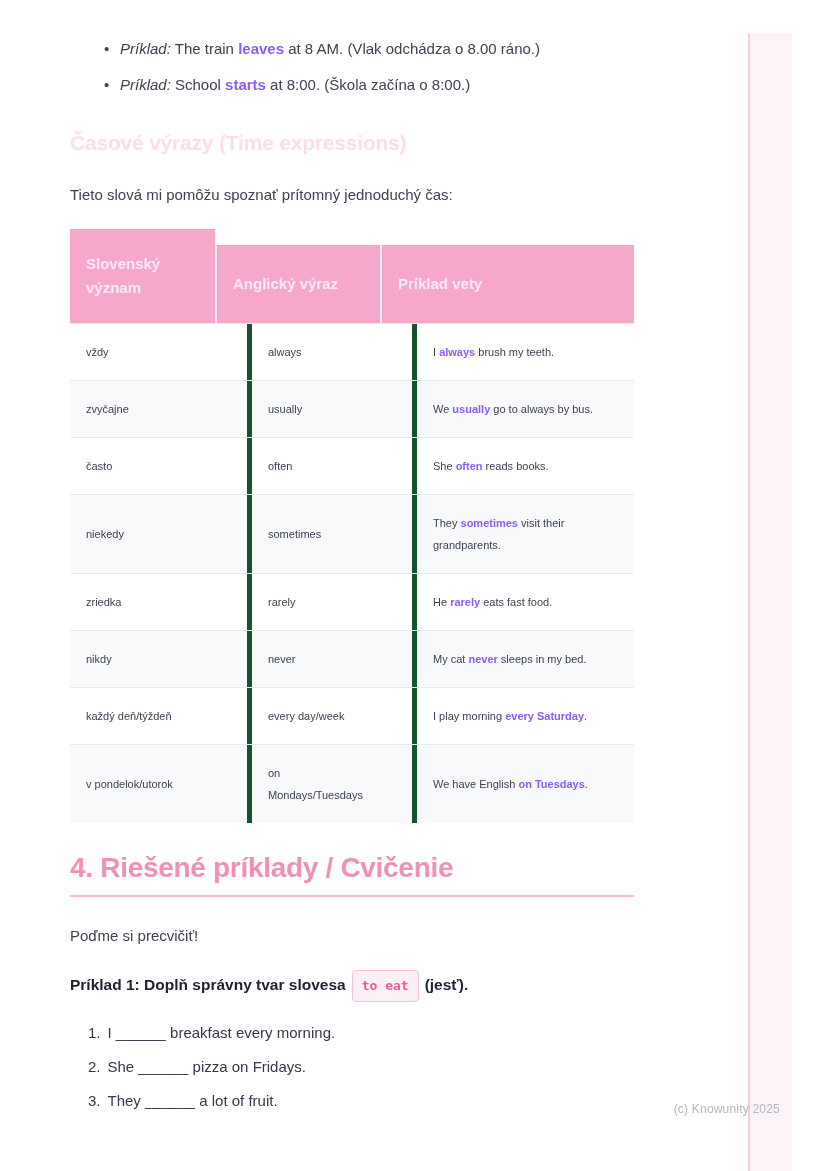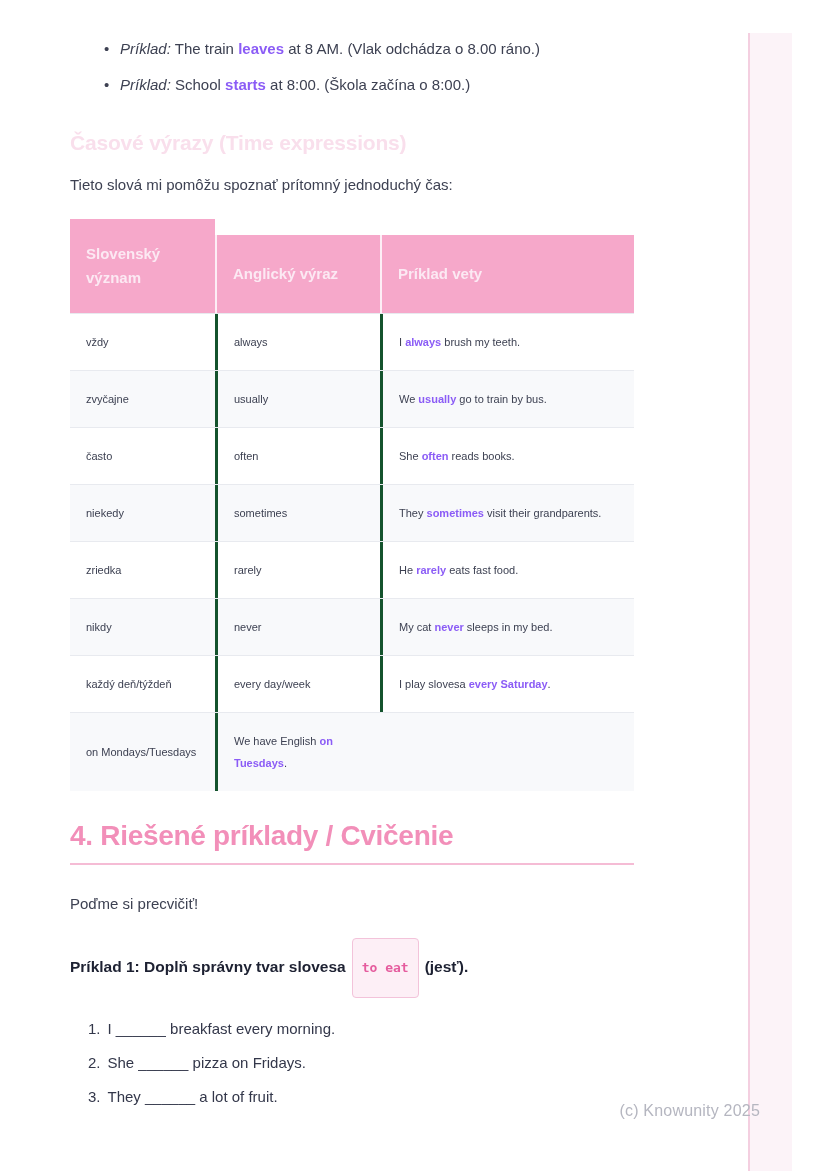--- a/index.html
+++ b/index.html
@@ -44,21 +44,21 @@
 
   
   .h-faded {
     margin-top:32px;
     font-size:21px; line-height:30px;
     font-weight:bold;
     color:#f9dfec;
     letter-spacing:-0.2px;
   }
 
-  .intro-p { margin-top:16px; font-size:15px; line-height:21px; color:#3d4152; }
+  .intro-p { margin-top:26px; font-size:15px; line-height:21px; color:#3d4152; }
 
   
   .time-table {
     margin-top:24px;
     width:564px;
     border-collapse:collapse;
   }
   .t-row { display:grid; grid-template-columns:145px 165px 254px; }
   .t-cell {
     display:flex; align-items:center;
@@ -70,21 +70,21 @@
   .t-head .t-cell {
     background:#f6a8ca;
     color:#fce9f3;
     font-weight:600;
     font-size:15px;
     min-height:78px;
     line-height:24px;
   }
   .t-head .t-cell + .t-cell { border-left:2px solid #fdeef6;margin-top:16px; }
   .t-body .t-row { border-top:1px solid #e8eaef; }
-  .t-body .t-cell + .t-cell { border-left:3px solid #14532d; }
+  .t-body .t-cell + .t-cell { border-left:5px solid #14532d;margin-left:32px; }
   .t-body .t-row:nth-child(even) { background:#f8f9fb; }
   .t-body .t-row:nth-child(odd) { background:#ffffff; }
 
   
   .h-section {
     margin-top:28px;
     font-size:28px; line-height:34px;
     font-weight:bold;
     color:#f28fb9;
     letter-spacing:-0.3px;
@@ -98,43 +98,43 @@
   .practice-intro { margin-top:28px; font-size:15px; line-height:21px; }
   .exercise-title {
     margin-top:24px;
     font-size:15.5px; line-height:26px;
     font-weight:bold;
     color:#1d2132;
   }
   .verb-chip {
     display:inline-block;
     margin:0 6px;
-    padding:16px 9px;
+    padding:2px 9px;
     background:#fdeff6;
     border:1px solid #f3c3da;
     border-radius:4px;
     font-family:"DejaVu Sans Mono", monospace;
     font-size:13px;
     font-weight:bold;
     color:#e55c9e;
     vertical-align:middle;
   }
   .exercise-list { margin-top:20px; padding-left:18px; }
   .exercise-item {
     display:flex;
     font-size:15px; line-height:22px;
     margin-bottom:12px;
     color:#33374a;
   }
   .exercise-item .item-num { margin-right:7px; }
 
   .page-footer {
     position:absolute;
-    top:1102px; right:68px;
-    font-size:16px;
+    top:1102px; right:48px;
+    font-size:12px;
     color:#b5b6c0;
     letter-spacing:0.2px;
     z-index:2;
   }
 </style>
 </head>
 <body>
 
 <div class="side-strip"></div>
 
@@ -184,21 +184,21 @@
       </div>
 
       <div class="t-row">
         <div class="t-cell">
             <span class="cell-text">zvyčajne</span>
           </div>
         <div class="t-cell">
             <span class="cell-text">usually</span>
           </div>
         <div class="t-cell">
-            <span class="cell-text"><span>We </span><span class="seg-bold">usually</span><span> go to train by bus.</span></span>
+            <span class="cell-text"><span>We </span><span class="seg-bold">usually</span><span> go to always by bus.</span></span>
           </div>
       </div>
 
       <div class="t-row">
         <div class="t-cell">
             <span class="cell-text">často</span>
           </div>
         <div class="t-cell">
             <span class="cell-text">often</span>
           </div>
@@ -244,25 +244,28 @@
       </div>
 
       <div class="t-row">
         <div class="t-cell">
             <span class="cell-text">každý deň/týždeň</span>
           </div>
         <div class="t-cell">
             <span class="cell-text">every day/week</span>
           </div>
         <div class="t-cell">
-            <span class="cell-text"><span>I play slovesa </span><span class="seg-bold">every Saturday</span><span>.</span></span>
-          </div>
-      </div>
-
-      <div class="t-row">
+            <span class="cell-text"><span>I play morning </span><span class="seg-bold">every Saturday</span><span>.</span></span>
+          </div>
+      </div>
+
+      <div class="t-row">
+        <div class="t-cell">
+            <span class="cell-text">v pondelok/utorok</span>
+          </div>
         <div class="t-cell">
             <span class="cell-text">on Mondays/Tuesdays</span>
           </div>
         <div class="t-cell">
             <span class="cell-text"><span>We have English </span><span class="seg-bold">on Tuesdays</span><span>.</span></span>
           </div>
       </div>
 
     </div>
   </div>

